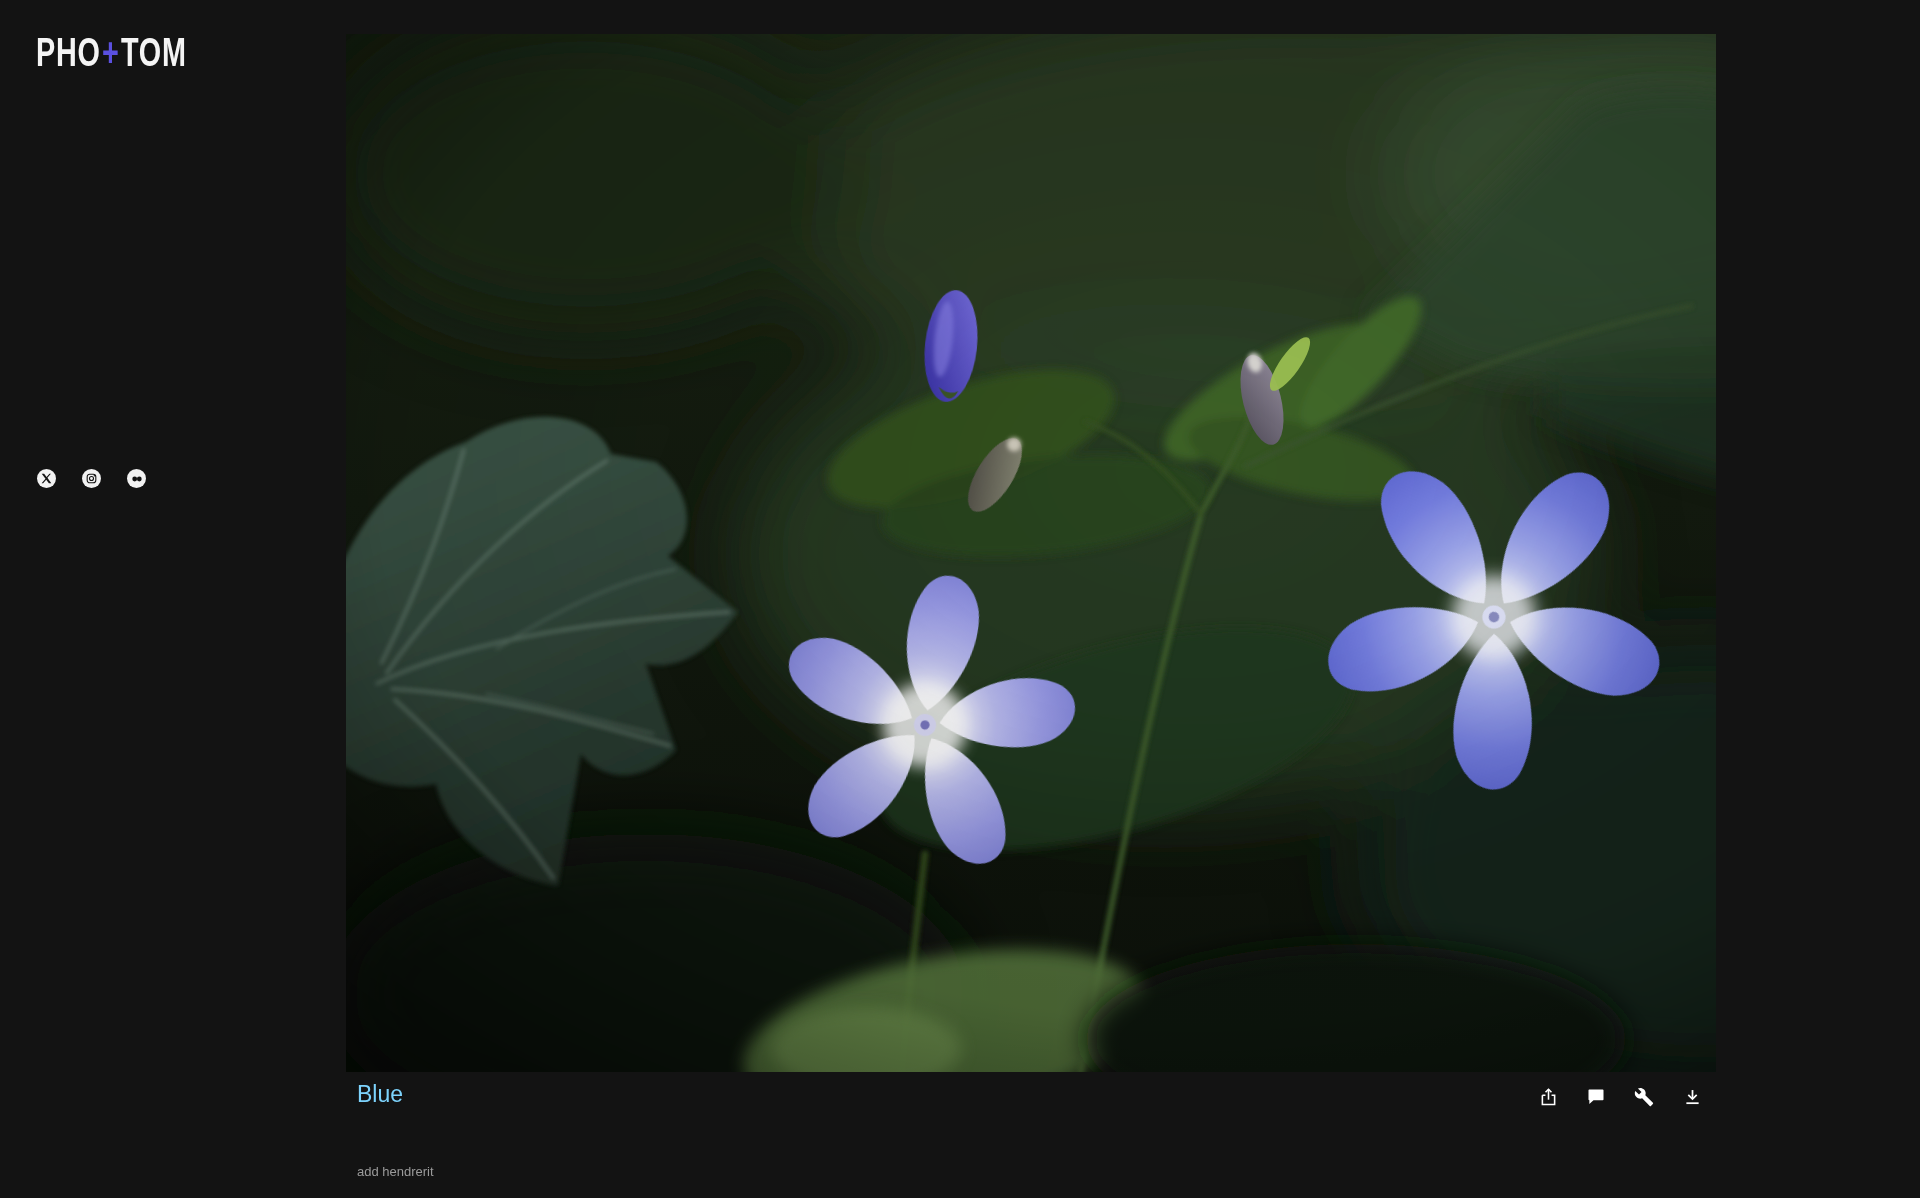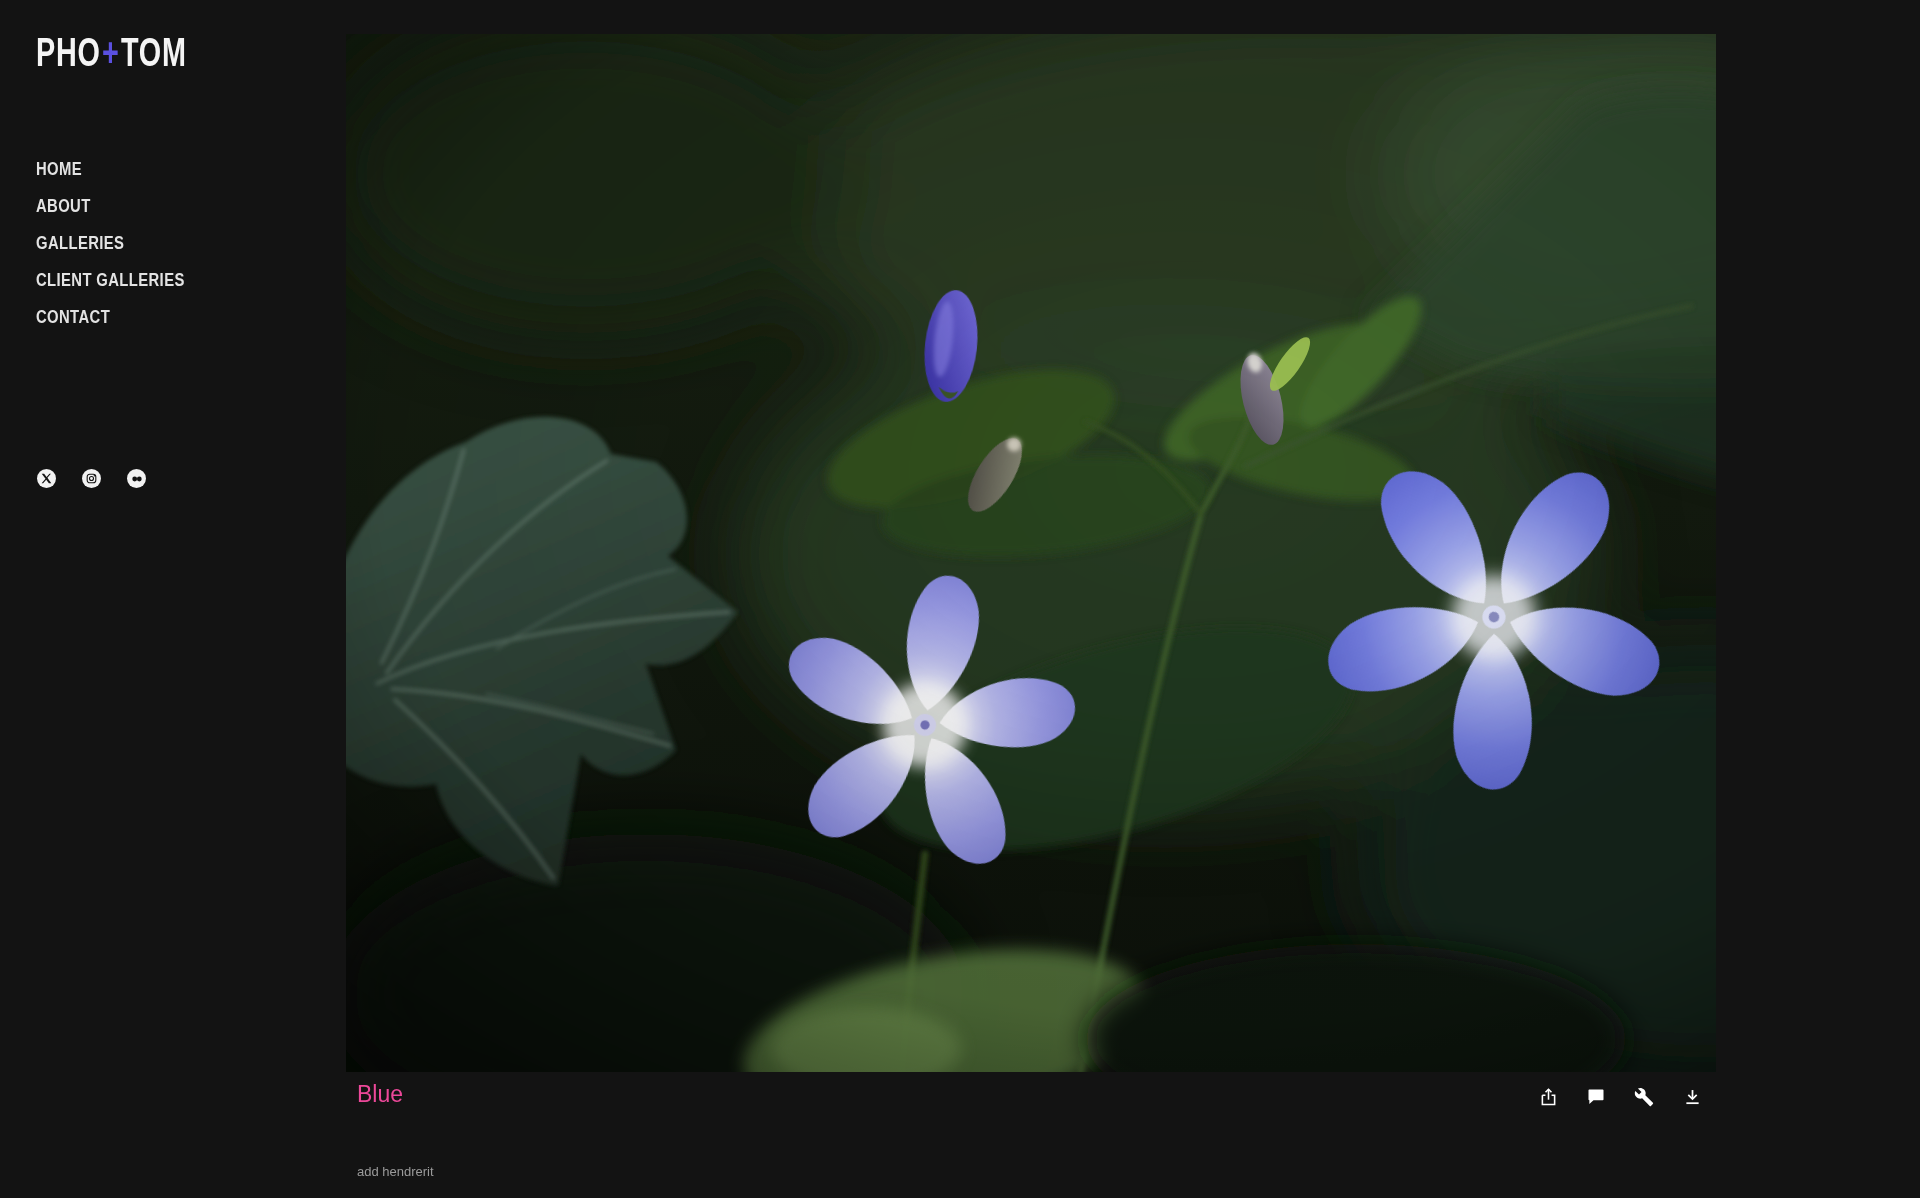--- a/index.html
+++ b/index.html
@@ -17,45 +17,38 @@
   .social{position:absolute;left:37px;top:469px;display:flex;gap:26px;}
   .social .sbtn{width:19px;height:19px;border-radius:50%;background:#f2f2f2;display:flex;
         align-items:center;justify-content:center;cursor:pointer;}
   .social svg{display:block;}
 
   
   .photo{position:absolute;left:346px;top:34px;width:1546px;height:1038px;overflow:hidden;cursor:pointer;}
   .photo svg{display:block;width:100%;height:100%;}
 
   
-  .cap-title{position:absolute;left:357px;top:1081px;font-size:23px;color:#ec4899;}
+  .cap-title{position:absolute;left:357px;top:1081px;font-size:23px;color:#7dd3fc;}
   .cap-desc{position:absolute;left:357px;top:1110px;font-size:13px;line-height:18px;color:#b3b3b3;white-space:nowrap;}
   .cap-keywords{position:absolute;left:357px;top:1164px;font-size:13px;color:#9a9a9a;cursor:pointer;}
   .actions{position:absolute;left:1536px;top:1085px;display:flex;align-items:center;gap:24px;}
   .abtn{width:24px;height:24px;display:flex;align-items:center;justify-content:center;cursor:pointer;}
   .buy{position:absolute;left:1748px;top:1078px;width:133px;height:39px;background:#b91c1c;
        display:flex;align-items:center;justify-content:center;border:none;border-radius:2px;
        color:#a9bcf7;font-size:14px;letter-spacing:2.5px;font-family:"Liberation Sans",sans-serif;cursor:pointer;}
 </style>
 </head>
 <body>
 
 <div class="page">
 
   <div class="logo">
     <span>PHO</span><span class="plus">+</span><span>TOM</span>
   </div>
 
-  <nav class="nav">
-    <a>HOME</a>
-    <a>ABOUT</a>
-    <a>GALLERIES</a>
-    <a>CLIENT GALLERIES</a>
-    <a>CONTACT</a>
-  </nav>
 
   <div class="social">
     <span class="sbtn">
       <svg width="11" height="11" viewBox="0 0 12 12">
         <path d="M0.8,0.8 h2.6 l2.7,3.6 3.1,-3.6 h1.6 L7.0,5.3 l4.2,5.9 h-2.6 L5.7,7.3 2.3,11.2 H0.7 L4.9,6.3 Z" fill="#131313"></path>
       </svg>
     </span>
     <span class="sbtn">
       <svg width="11" height="11" viewBox="0 0 12 12">
         <rect x="1.3" y="1.3" width="9.4" height="9.4" rx="2.8" fill="none" stroke="#131313" stroke-width="1.2"></rect>

